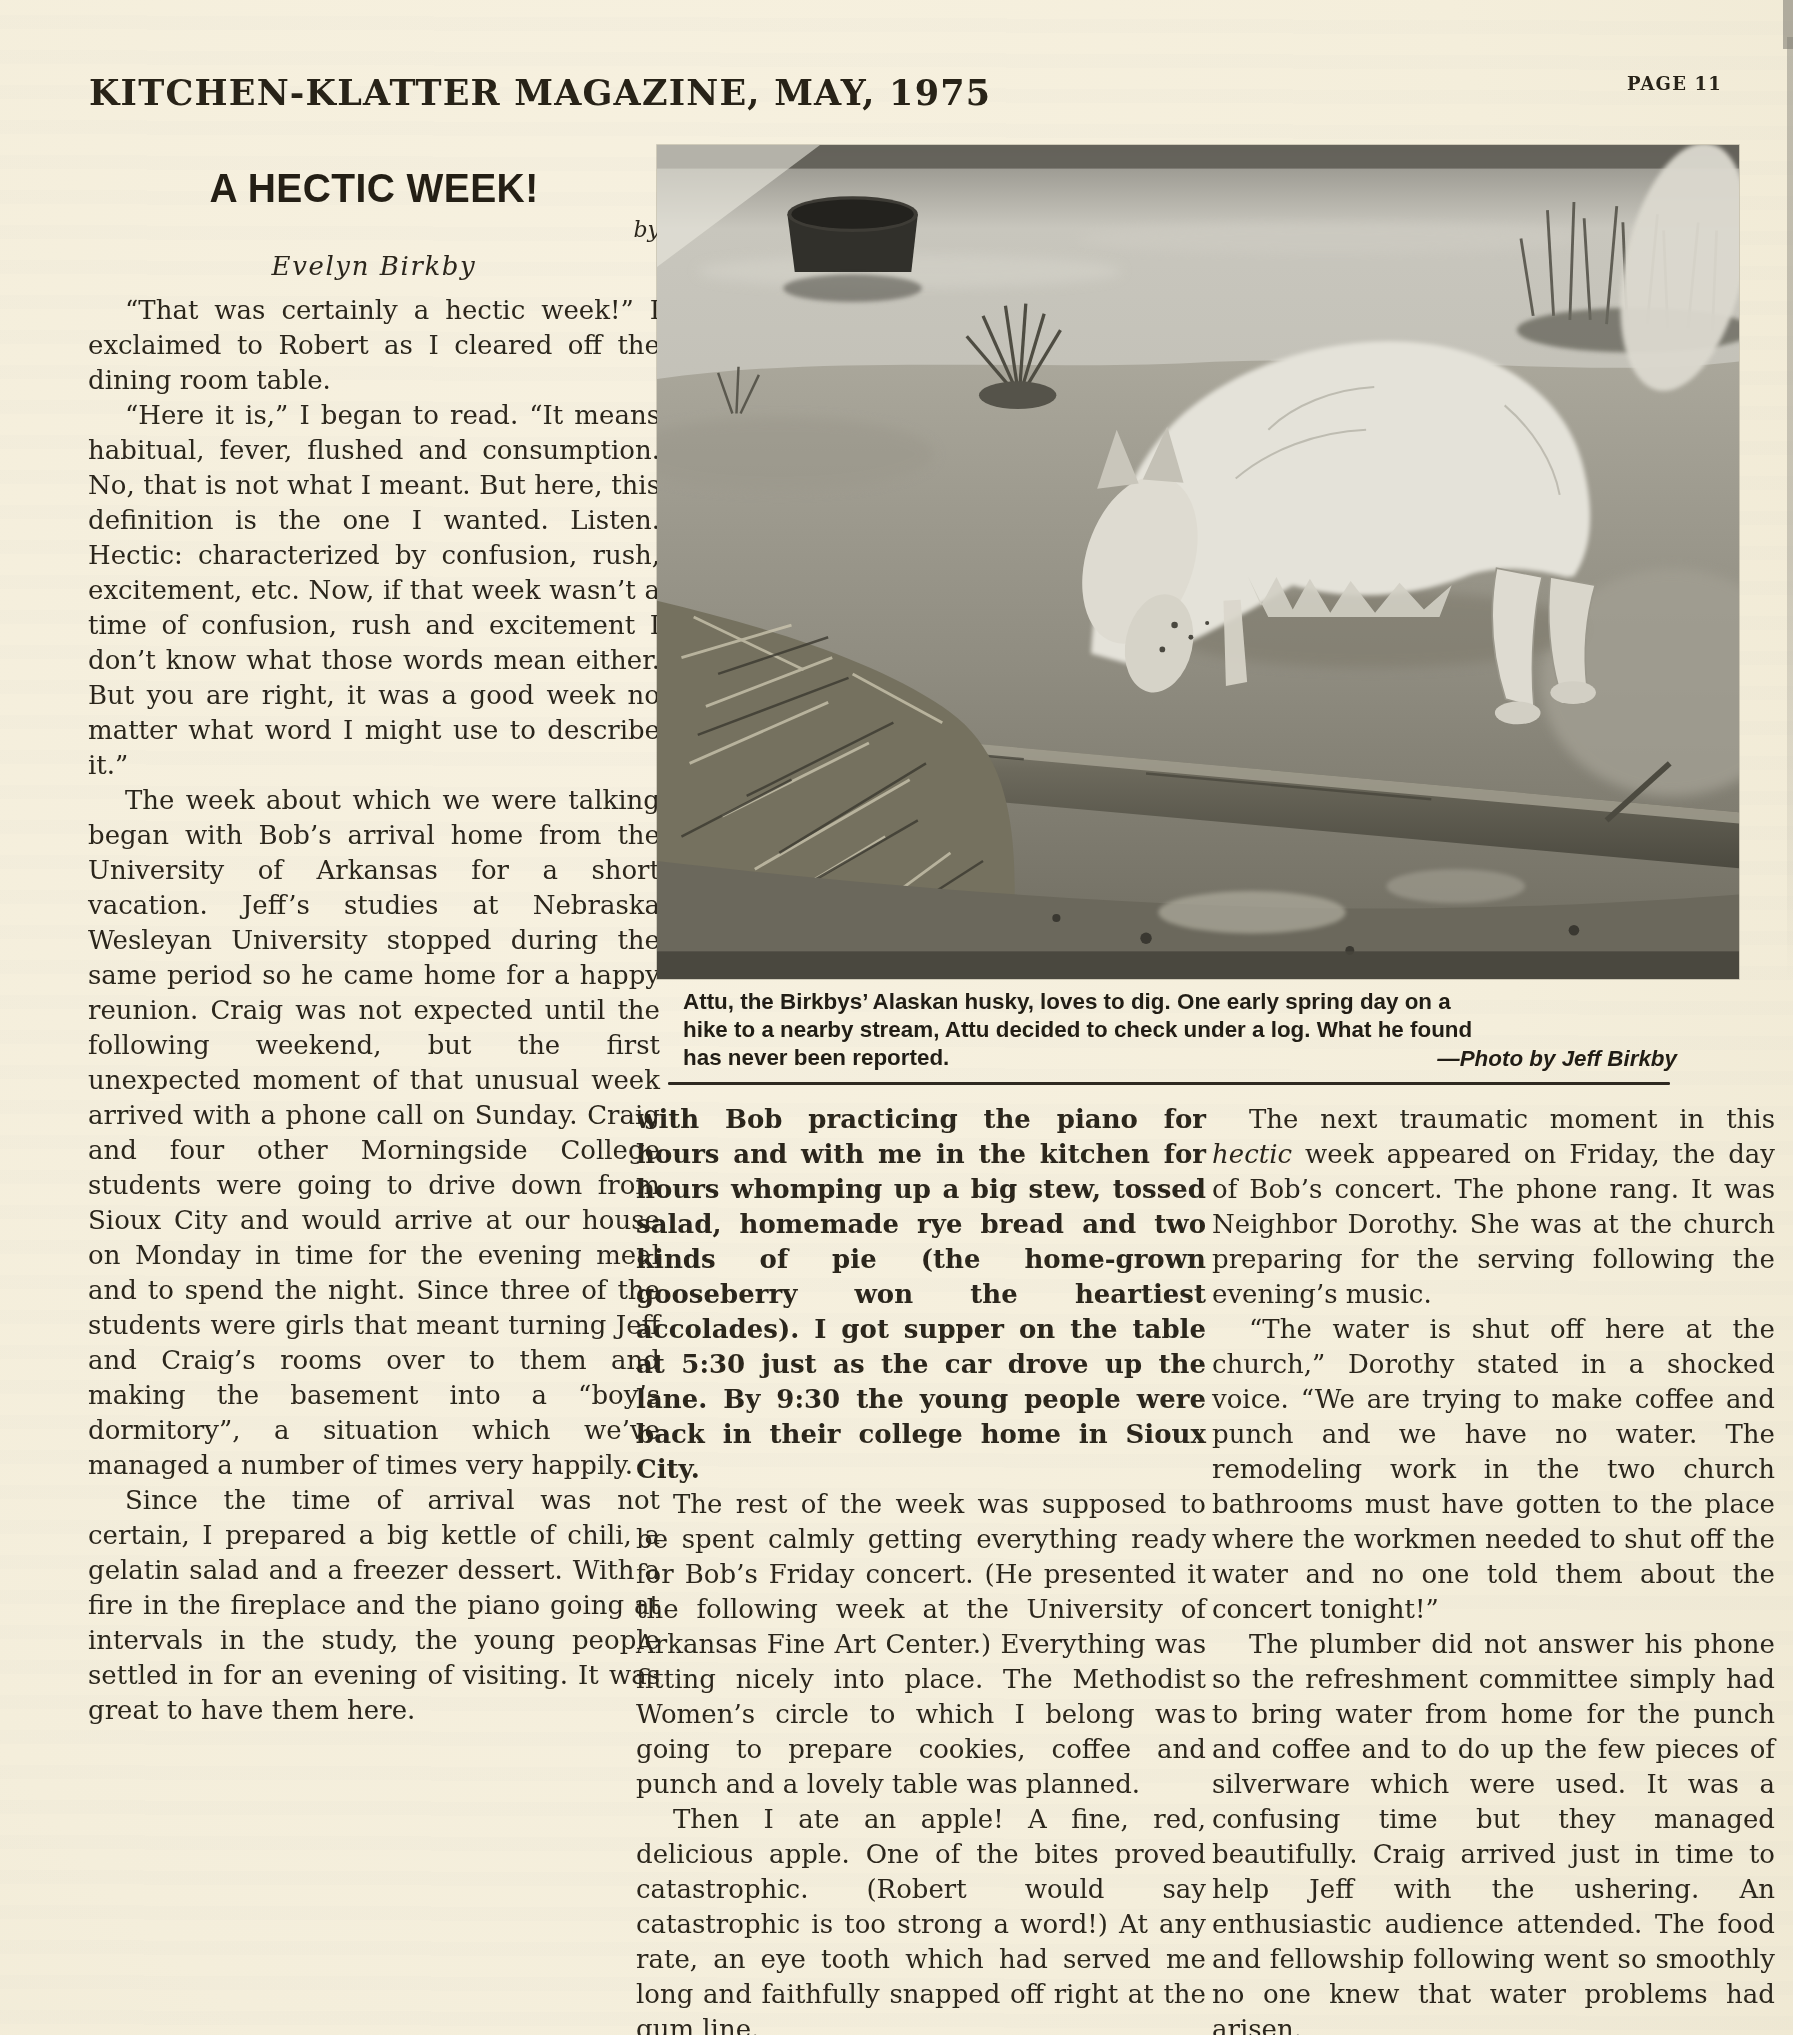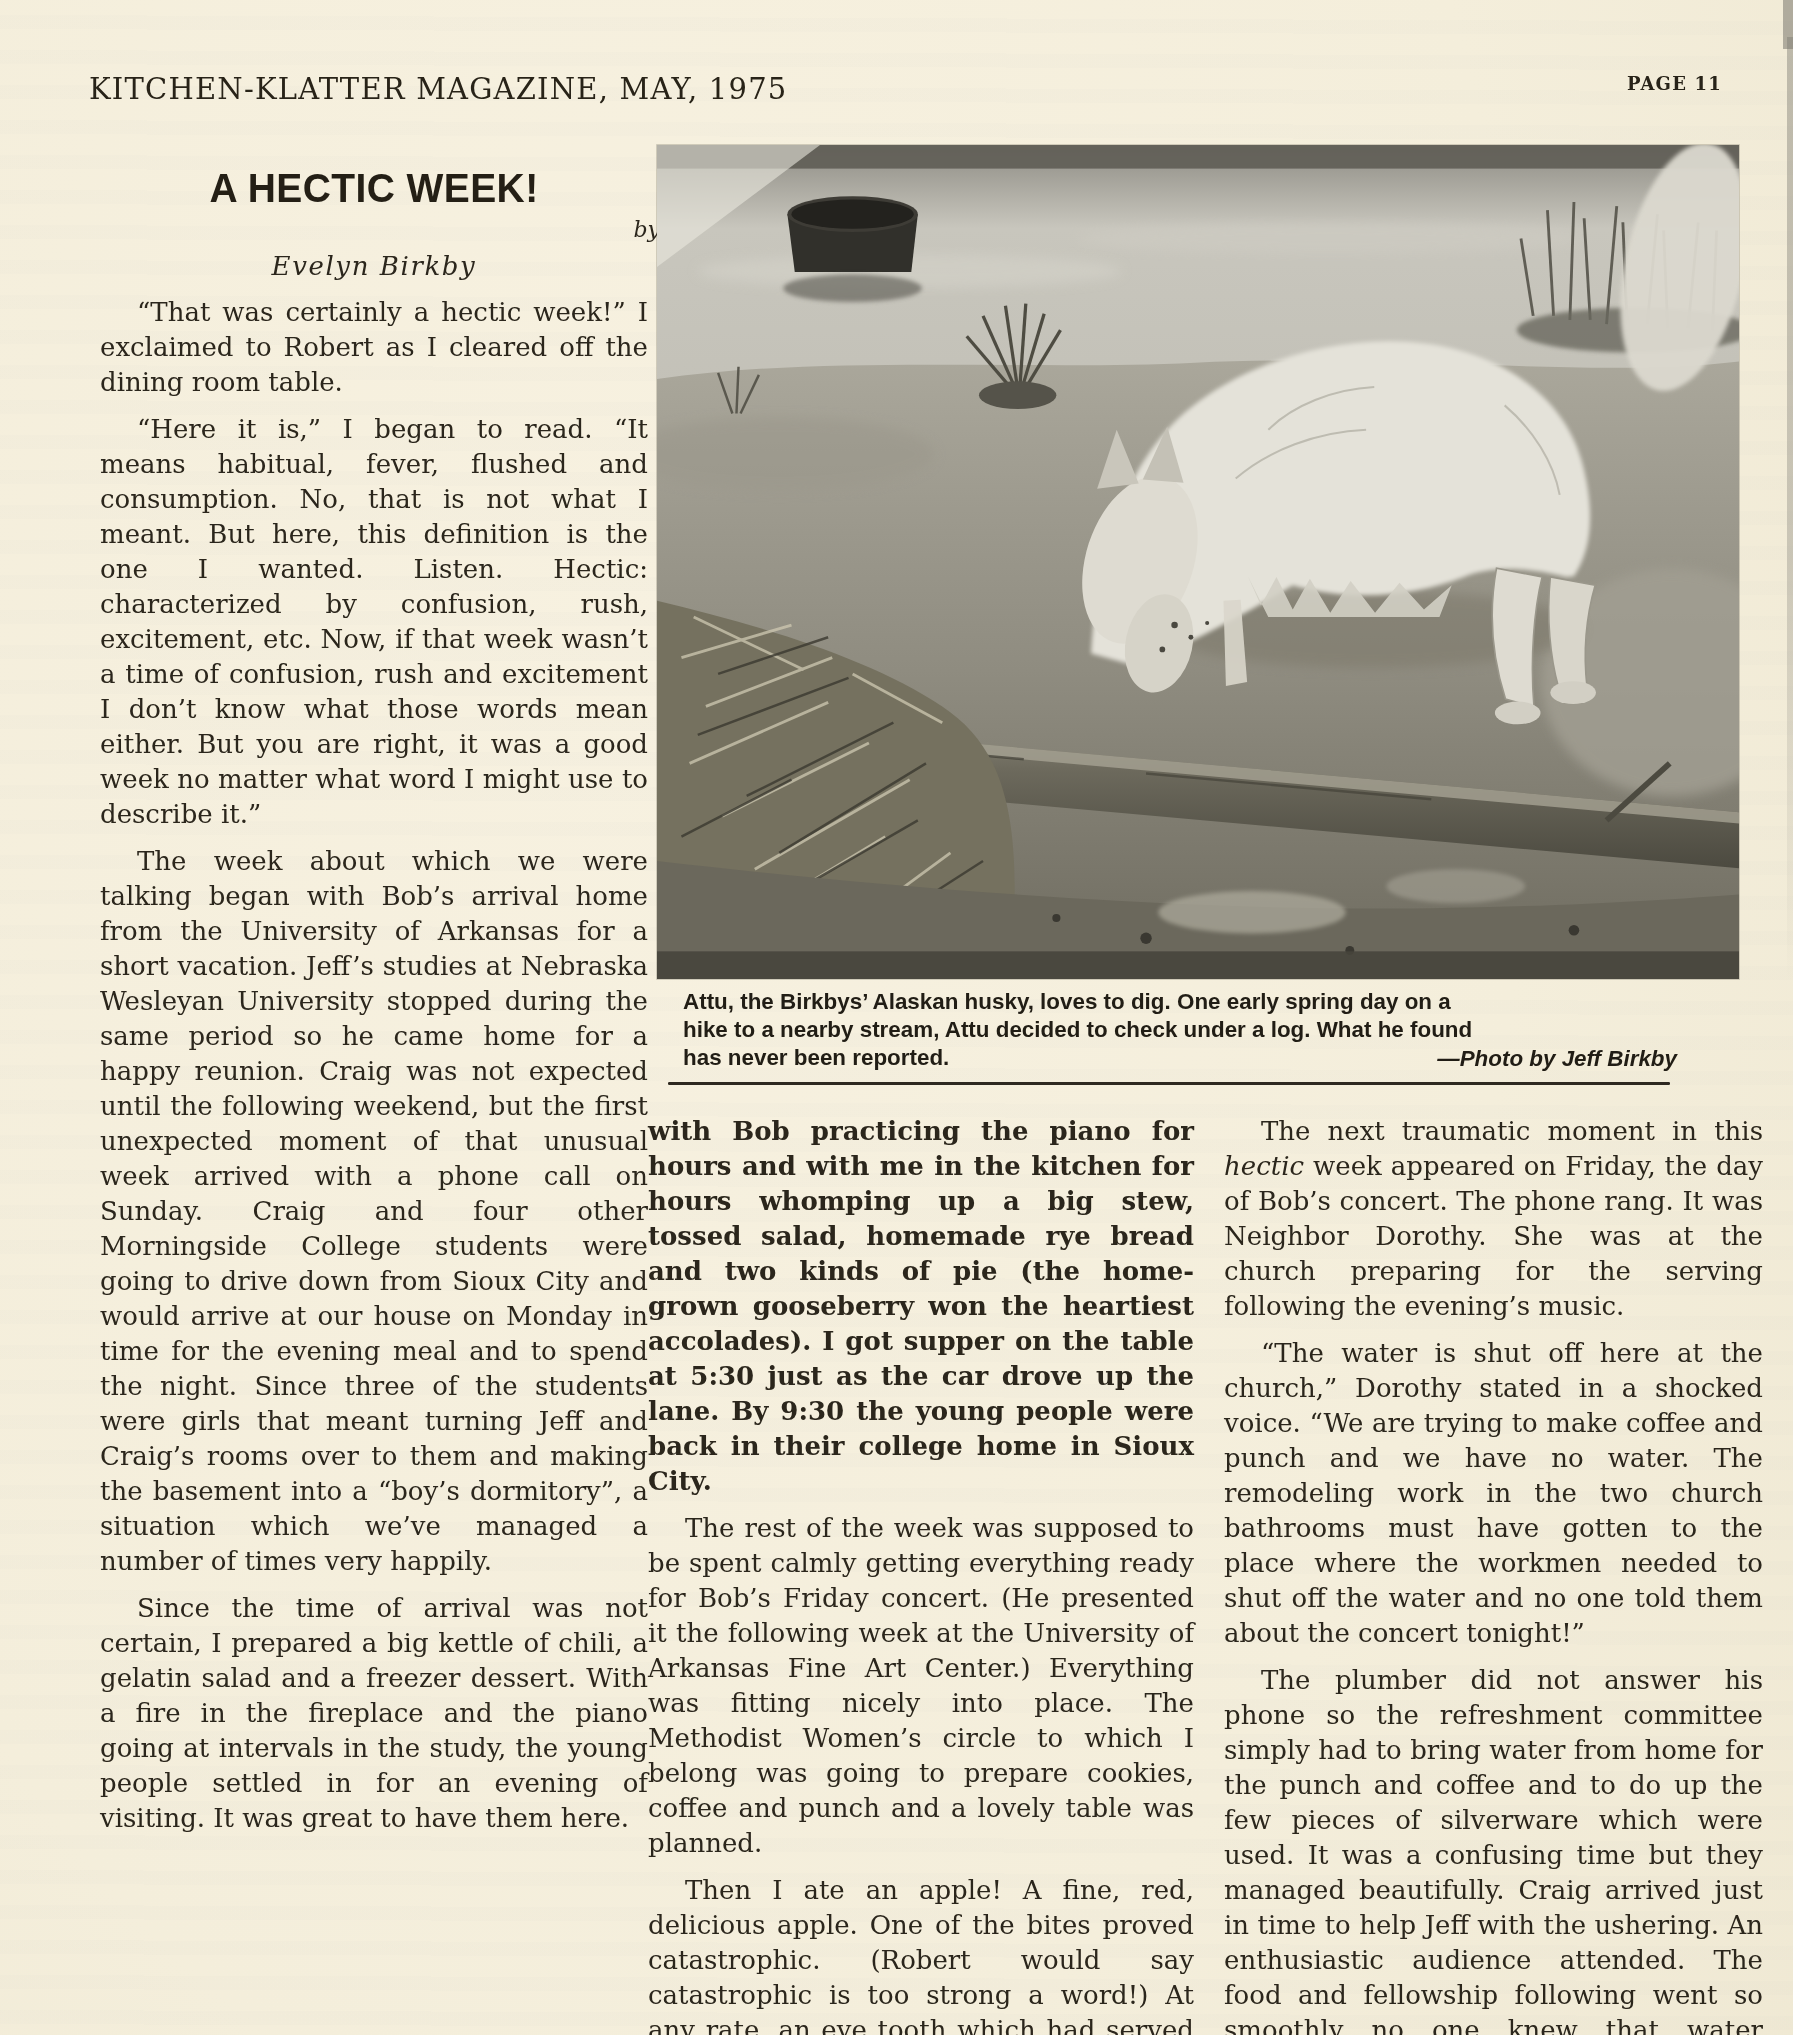--- a/index.html
+++ b/index.html
@@ -11,38 +11,38 @@
     -webkit-font-smoothing:antialiased;
   }
   .bleed{
     position:absolute;inset:0;pointer-events:none;opacity:.55;
     background:
       repeating-linear-gradient(0.2deg, rgba(125,138,158,0.035) 0 14px, rgba(0,0,0,0) 14px 35px);
   }
   .header{position:absolute;left:0;top:0;width:100%;height:122px;}
   .hdr-left{
     position:absolute;left:89px;top:72px;
-    font-size:29px;font-weight:400;letter-spacing:1.2px;white-space:nowrap;color:#282318;
+    font-size:35px;font-weight:700;letter-spacing:1.2px;white-space:nowrap;color:#282318;
   }
   .hdr-right{
     position:absolute;right:72px;top:73px;
     font-size:18px;font-weight:700;letter-spacing:1.2px;white-space:nowrap;color:#282318;
   }
   .col-left{position:absolute;left:88px;top:166px;width:572px;}
   .col-left h1{
     margin:0;text-align:center;
     font-family:"Liberation Sans", sans-serif;font-weight:700;
     font-size:39px;line-height:44px;letter-spacing:0.4px;color:#241f15;
     transform:scaleY(1.04);
   }
   .by{margin-top:5.7px;text-align:right;font-style:italic;font-size:22px;line-height:27px;}
   .author{margin-top:6px;text-align:center;font-style:italic;font-size:26px;line-height:34px;letter-spacing:1.6px;}
   .coltext{text-align:justify;font-size:26px;line-height:35px;color:#2b261c;}
   .col-left .coltext{margin-top:10.6px;}
-  .coltext p{margin:12px;text-indent:37px;text-align:justify;}
+  .coltext p{margin:0;text-indent:37px;text-align:justify;}
   .coltext p.no-indent{text-indent:0;font-weight:bold;}
   .col-mid{position:absolute;left:636px;top:1102px;width:570px;}
   .col-right{position:absolute;left:1212px;top:1102px;width:563px;}
   .photo{
     position:absolute;left:657px;top:145px;width:1082px;height:834px;
     background:#bdbbb2;box-shadow:0 0 0 0.8px rgba(60,55,45,.25);
   }
   .photo svg{display:block;width:100%;height:100%;}
   .caption{
     position:absolute;left:683px;top:988px;width:994px;height:86px;

